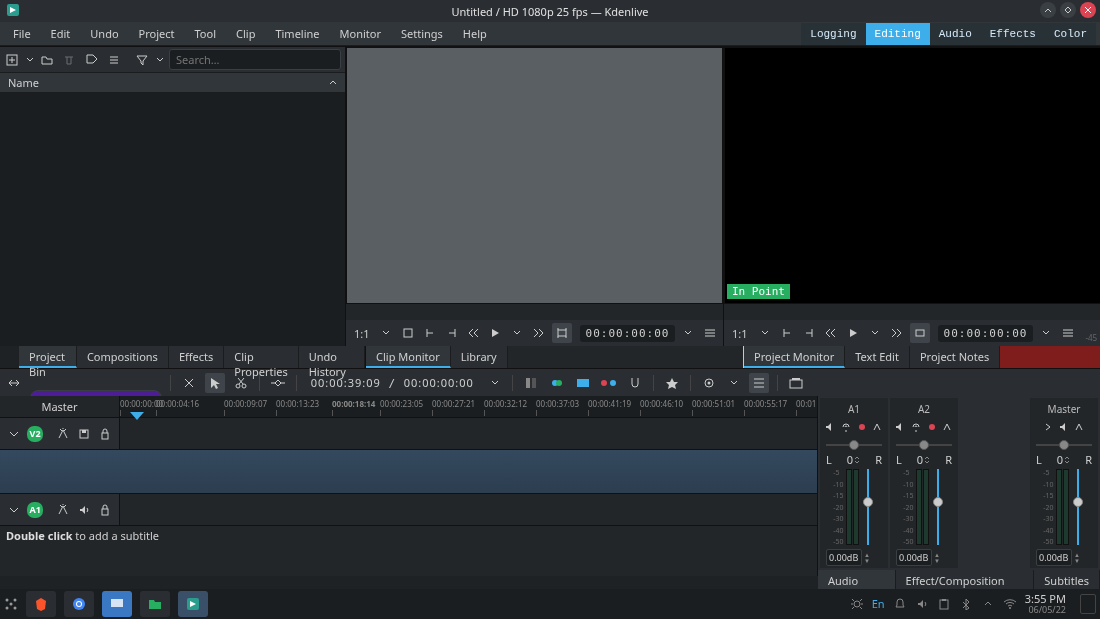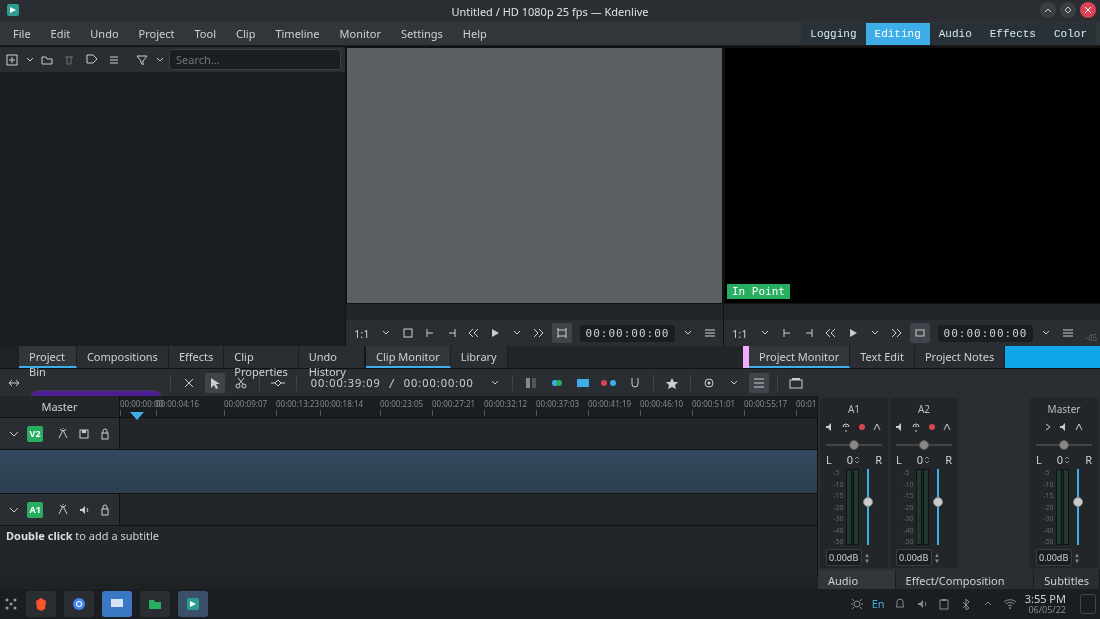--- a/index.html
+++ b/index.html
@@ -40,41 +40,41 @@
   .mc-btn{width:18px;height:18px;display:flex;align-items:center;justify-content:center;cursor:pointer;border-radius:2px;}
   .zoom-lbl{padding:0 4px;color:#ccc;}
   .tc{font-family:monospace;background:#1b1e20;padding:2px 6px;border-radius:3px;letter-spacing:1px;}
   .scopes{width:60px;height:20px;display:flex;align-items:flex-end;gap:6px;margin-left:4px;}
   .scopes span{font-size:8px;color:#666;}
   .tab{padding:3px 10px;cursor:pointer;border-right:1px solid #1a1c1e;background:#2a2e32;}
   .tab.active{background:#31363b;border-bottom:2px solid var(--accent);}
   .mid-tabs{display:flex;height:22px;padding-left:19px;}
   .left-tabs{width:346px;display:flex;background:#232629;}
   .mid-tabs2{width:378px;display:flex;background:#232629;border-left:1px solid #111;}
-  .right-tabs{flex:1;display:flex;background:#0ea5e9;border-left:6px solid #f0abfc;}
+  .right-tabs{flex:1;display:flex;background:#7f1d1d;border-left:1px solid #f0abfc;}
   .tl-toolbar{height:28px;background:#2a2e32;display:flex;align-items:center;padding:0 4px;gap:6px;border-top:1px solid #111;}
   .tl-toolbar .combo{background:#4c1d95;border:1px solid #3a3f44;border-radius:8px;padding:2px 6px;display:flex;align-items:center;gap:14px;margin-top:36px;}
   .tl-toolbar .sep{width:1px;height:16px;background:#444;margin:0 2px;}
   .ib{width:20px;height:20px;display:flex;align-items:center;justify-content:center;cursor:pointer;border-radius:2px;}
   .ib.toggled{background:#3e4449;}
   .ib-dot{width:6px;height:6px;border-radius:3px;}
   .bottom{display:flex;height:180px;}
   .timeline{flex:1;background:#232629;display:flex;flex-direction:column;}
   .tl-ruler{height:22px;background:#1b1e20;display:flex;position:relative;border-bottom:1px solid #111;}
   .tl-master{width:120px;display:flex;align-items:center;justify-content:center;background:#232629;border-right:1px solid #111;}
   .tl-ruler .ticks{flex:1;display:flex;overflow:hidden;position:relative;}
   .tick{position:absolute;top:2px;font-size:8px;color:#888;}
   .tick:after{content:"";position:absolute;left:0;top:12px;width:1px;height:6px;background:#555;}
   .playhead{position:absolute;top:16px;left:130px;}
   .playhead svg{display:block;}
   .track{height:32px;display:flex;border-bottom:1px solid #111;}
   .track.v1{height:44px;background:#2d3a44;}
   .thead{width:120px;background:#2a2e32;display:flex;align-items:center;gap:6px;padding:0 6px;border-right:1px solid #111;}
   .track.v1 .thead{background:#2a2e32;}
-  .tlabel{width:18px;height:16px;font-size:9px;font-weight:bold;display:flex;align-items:center;justify-content:center;border-radius:2px;}
+  .tlabel{width:18px;height:16px;font-size:9px;font-weight:bold;display:flex;align-items:center;justify-content:center;border-radius:7px;}
   .tlabel.v{background:#27ae60;color:#fff;}
   .tlabel.v1l{background:#3daee9;color:#fff;}
   .tlabel.a{background:#27ae60;color:#fff;}
   .tbody{flex:1;background:#232629;}
   .track.v1 .tbody{background:linear-gradient(#34495e,#2c3e50);}
   .subtitle-row{height:20px;padding:2px 6px;background:#232629;color:#888;font-size:10px;}
   .subtitle-row b{color:#ddd;}
   .mixer{width:283px;background:#2a2e32;display:flex;flex-direction:column;border-left:1px solid #111;}
   .chans{flex:1;display:flex;gap:2px;padding:2px;}
   .chan{width:68px;background:#232629;display:flex;flex-direction:column;align-items:center;padding:2px;}
@@ -208,20 +208,28 @@
             <path d="M2 3 H12 L8 8 V12 L6 10 V8 Z" stroke="#ccc" fill="none"></path>
           </svg>
         </span>
       <span class="ib" style="width:8px">
           <svg width="6" height="6">
             <path d="M0 1 L3 4 L6 1" stroke="#ccc" fill="none"></path>
           </svg>
         </span>
       <input placeholder="Search…" style="">
     </div>
+    <div class="bin-header">
+      <span>Name</span>
+      <span>
+          <svg width="8" height="8">
+            <path d="M1 5 L4 2 L7 5" stroke="#ccc" fill="none"></path>
+          </svg>
+        </span>
+    </div>
     <div class="bin-body"></div>
   </div>
 
   <div class="monitor clipmon">
     <div class="mon-view"></div>
     <div class="mon-ruler"></div>
     <div class="mon-ctrl">
       <span class="zoom-lbl">1:1</span>
       <span class="mc-btn">
           <svg width="8" height="8">
@@ -475,21 +483,21 @@
 
 <div class="bottom">
   <div class="timeline">
     <div class="tl-ruler">
       <div class="tl-master">Master</div>
       <div class="ticks" id="ticks">
           <div class="tick" style="left: 0px;">00:00:00:00</div>
           <div class="tick" style="left: 36px;">00:00:04:16</div>
           <div class="tick" style="left: 104px;">00:00:09:07</div>
           <div class="tick" style="left: 156px;">00:00:13:23</div>
-          <div class="tick" style="left: 200px;">00:00:18:14</div>
+          <div class="tick" style="left: 212px; font-weight: bold;">00:00:18:14</div>
           <div class="tick" style="left: 260px;">00:00:23:05</div>
           <div class="tick" style="left: 312px;">00:00:27:21</div>
           <div class="tick" style="left: 364px;">00:00:32:12</div>
           <div class="tick" style="left: 416px;">00:00:37:03</div>
           <div class="tick" style="left: 468px;">00:00:41:19</div>
           <div class="tick" style="left: 520px;">00:00:46:10</div>
           <div class="tick" style="left: 572px;">00:00:51:01</div>
           <div class="tick" style="left: 624px;">00:00:55:17</div>
           <div class="tick" style="left: 676px;">00:01:00</div>
         </div>

